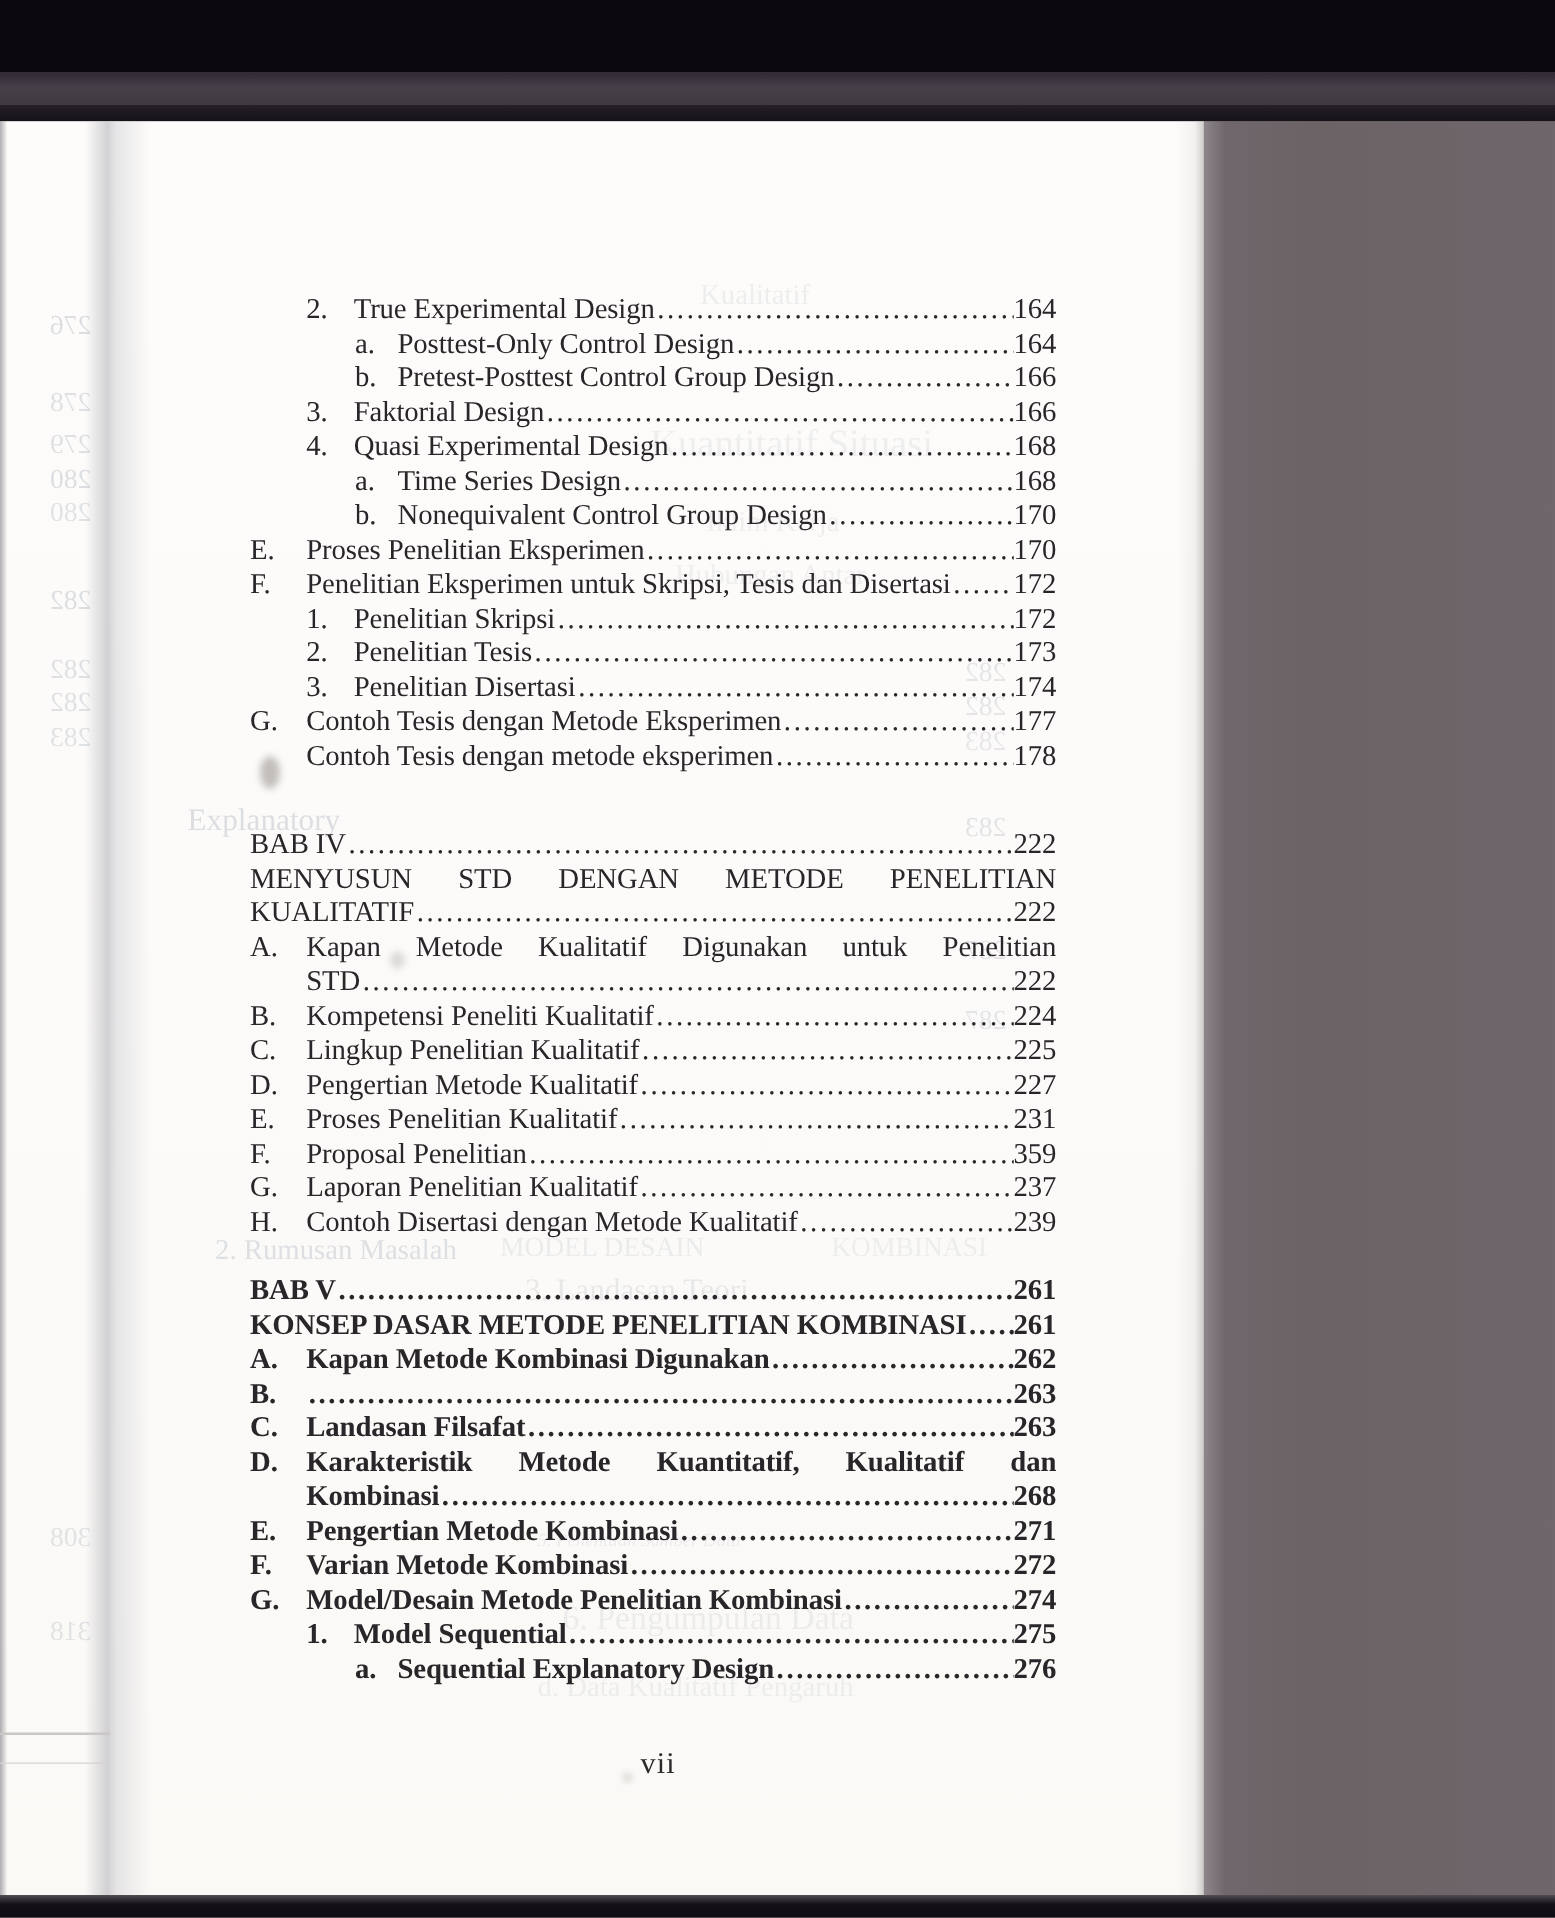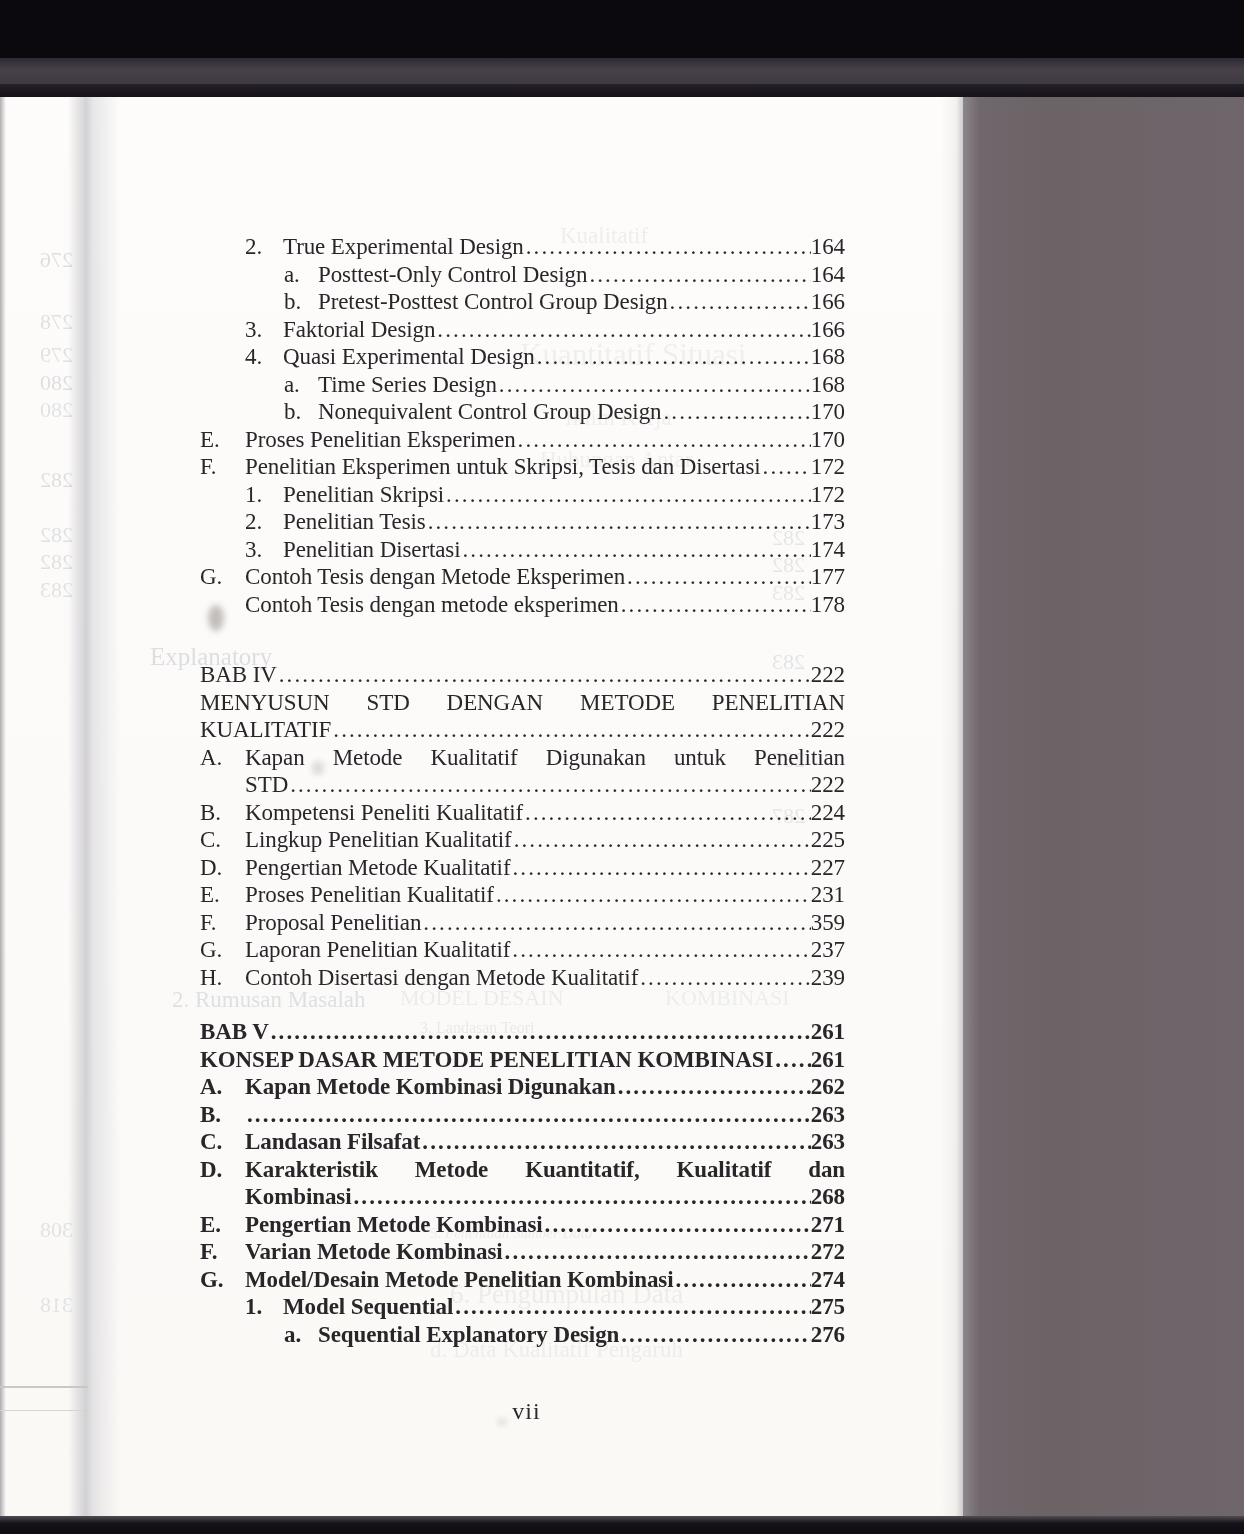--- a/index.html
+++ b/index.html
@@ -87,21 +87,21 @@
       <span class="ghost mir" data-name="bleedthrough-text" style="left: 772px; top: 650px; font-size: 22px; opacity: 0.24;">287</span>
       <span class="ghost mir" data-name="bleedthrough-text" style="left: 772px; top: 706px; font-size: 22px; opacity: 0.22;">287</span>
       <span class="ghost" data-name="bleedthrough-text" style="left: 150px; top: 546px; font-size: 25px; opacity: 0.3;">Explanatory</span>
       <span class="ghost" data-name="bleedthrough-text" style="left: 560px; top: 126px; font-size: 23px; opacity: 0.14;">Kualitatif</span>
       <span class="ghost" data-name="bleedthrough-text" style="left: 520px; top: 240px; font-size: 31px; opacity: 0.13;">Kuantitatif      Situasi</span>
       <span class="ghost" data-name="bleedthrough-text" style="left: 565px; top: 308px; font-size: 23px; opacity: 0.13;">Iklim   Kerja</span>
       <span class="ghost" data-name="bleedthrough-text" style="left: 540px; top: 350px; font-size: 23px; opacity: 0.13;">Hubungan Antar</span>
       <span class="ghost" data-name="bleedthrough-text" style="left: 172px; top: 890px; font-size: 23px; opacity: 0.28;">2. Rumusan Masalah</span>
       <span class="ghost" data-name="bleedthrough-text" style="left: 400px; top: 888px; font-size: 22px; opacity: 0.15;">MODEL      DESAIN</span>
       <span class="ghost" data-name="bleedthrough-text" style="left: 665px; top: 888px; font-size: 22px; opacity: 0.13;">KOMBINASI</span>
-      <span class="ghost" data-name="bleedthrough-text" style="left: 420px; top: 922px; font-size: 16px; opacity: 0.18; text-align: right;">3. Landasan Teori</span>
+      <span class="ghost" data-name="bleedthrough-text" style="left: 420px; top: 922px; font-size: 25px; opacity: 0.18; text-align: right;">3. Landasan Teori</span>
       <span class="ghost" data-name="bleedthrough-text" style="left: 430px; top: 1128px; font-size: 15px; opacity: 0.14; font-style: italic;">5. Penentuan Sumber Data</span>
       <span class="ghost" data-name="bleedthrough-text" style="left: 450px; top: 1182px; font-size: 27px; opacity: 0.14;">6. Pengumpulan Data</span>
       <span class="ghost" data-name="bleedthrough-text" style="left: 430px; top: 1240px; font-size: 23px; opacity: 0.13;">d. Data Kualitatif Pengaruh</span>
     </div>
   <div class="smudge s1" data-name="scan-smudge"></div>
   <div class="smudge s2" data-name="scan-smudge"></div>
   <div class="smudge s3" data-name="scan-smudge"></div>
   <div class="content" data-name="table-of-contents">
       <div class="toc-section" data-name="toc-section-1">
         <div class="row num" data-name="toc-row">

